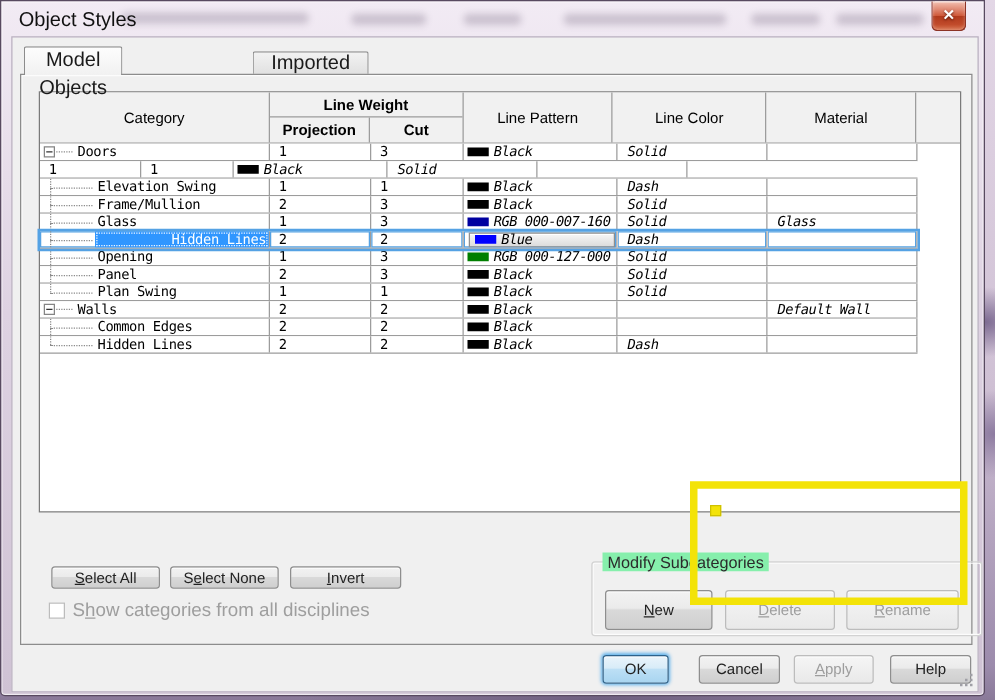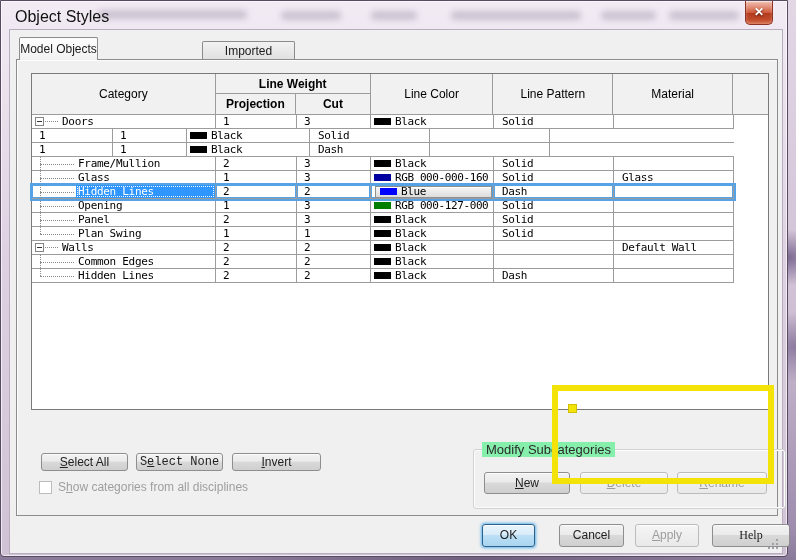--- a/index.html
+++ b/index.html
@@ -32,21 +32,21 @@
     border:1px solid #8c3325; border-top:none; border-radius:0 0 5px 5px;
     background:linear-gradient(180deg,#f3c1b2 0%, #e08a74 28%, #cf5a3b 50%, #b13a1d 52%, #c04a2a 80%, #d8734f 100%);
     box-shadow: inset 0 1px 0 rgba(255,255,255,.55), inset 0 0 3px rgba(255,255,255,.35);
     color:#fff; font-size:12px; font-weight:bold; text-align:center; line-height:22px;
     text-shadow:0 1px 2px rgba(60,10,0,.8); cursor:pointer; }
 
   .dialog-body { position:absolute; left:8px; top:28px; width:774px; height:525px;
     background:#f0f0f0; border:1px solid #b9aec0; }
 
   
-  .tab { position:absolute; font-size:12px; color:#1a1a1a; text-align:center;
+  .tab { position:absolute; font-size:16px; color:#1a1a1a; text-align:center;
     border:1px solid #8c8c8c; border-bottom:none; border-radius:2px 2px 0 0;
     background:linear-gradient(180deg,#f2f2f2,#e0e0e0); cursor:pointer; }
   .tab.inactive { top:11px; height:19px; line-height:18px; z-index:1; }
   .tab.active { top:7px; height:23px; line-height:22px; z-index:3;
     background:linear-gradient(180deg,#fdfdfd,#f1f1f1); }
   .tab-model { left:9px; width:79px; }
   .tab-annotation { left:88px; width:104px; }
   .tab-imported { left:192px; width:93px; }
   .tab-page { position:absolute; left:6px; top:29px; width:762px; height:457px;
     border:1px solid #8c8c8c; background:#f0f0f0; z-index:2;
@@ -75,65 +75,65 @@
   .c-mat { width:120px; padding-left:8px; }
 
   
   .expbox { position:relative; width:9px; height:9px; margin-left:3px; border:1px solid #848484; background:#fff; flex:none; }
   .expbox::before { content:""; position:absolute; left:1px; top:3px; width:5px; height:1px; background:#333; }
   .tdots { height:1px; width:13px; border-bottom:1px dotted #8a8a8a; margin:0 2px 0 1px; flex:none; }
   .child-pre { position:relative; width:44px; height:100%; flex:none; }
   .child-pre .v { position:absolute; left:8px; top:0; height:100%; border-left:1px dotted #8a8a8a; }
   .child-pre.last .v { height:50%; }
   .child-pre .h { position:absolute; left:8px; top:50%; width:34px; border-top:1px dotted #8a8a8a; }
-  .cat-label { padding:0 2px; letter-spacing:-0.3px; }
+  .cat-label { padding:0 2px; letter-spacing:-0.3px;text-align:right; }
 
   
   .row.selected { position:relative; z-index:2; outline:2px solid var(--selection-border); }
   .row.selected .cell { box-shadow: inset 0 0 0 1px var(--selection-border); }
   .row.selected .cat-label { background:var(--selection-blue); color:#fff; flex:1; height:100%;
     line-height:13px; outline:1px dotted #f2f8ff; outline-offset:-2px; }
   .swatch { width:17px; height:7px; margin-right:4px; flex:none; }
-  .cell-text { letter-spacing:-0.4px; }
+  .cell-text { letter-spacing:-0.4px;font-style:italic; }
   .color-btn { display:flex; align-items:center; width:100%; height:12px; margin:12px 1px;
     border:1px solid #8f8f8f; background:linear-gradient(180deg,#f7f7f7,#dcdcdc);
     box-shadow: inset 0 1px 0 #fff; padding-left:4px; cursor:pointer; }
 
   
   .w-btn { position:absolute; height:18px; font-size:12px; color:#222; text-align:center;
     border:1px solid #8e8e8e; border-radius:3px; cursor:pointer;
     background:linear-gradient(180deg,#f2f2f2 0%, #ebebeb 45%, #d9d9d9 50%, #cfcfcf 100%);
     box-shadow: inset 0 1px 0 rgba(255,255,255,.8); line-height:16px; }
   .btn-select-all { left:24px; top:393px; width:87px; }
-  .btn-select-none { left:119px; top:393px; width:87px;font-family:Liberation Mono, monospace; }
+  .btn-select-none { left:119px; top:393px; width:87px; }
   .btn-invert { left:215px; top:393px; width:89px; }
 
   .chk-row { position:absolute; left:22px; top:420px; display:flex; align-items:center; }
   .chk-box { width:13px; height:13px; border:1px solid #bcbcbc; background:#fff; margin-right:6px; }
-  .chk-label { font-size:12px; color:#9e9e9e; }
+  .chk-label { font-size:15px; color:#9e9e9e; }
 
   .groupbox { position:absolute; left:456px; top:389px; width:313px; height:60px;
     border:1px solid #d2d2d2; border-radius:3px; box-shadow: inset 0 0 0 1px #fcfcfc; }
   .group-label { position:absolute; left:8px; top:-8px; background:#86efac; padding:0 4px;
     font-size:13px; color:#2b2b2b; }
-  .gb-btn { position:absolute; top:22px; height:22px; line-height:20px; }
+  .gb-btn { position:absolute; top:22px; height:32px; line-height:20px; }
   .btn-new { left:10px; width:86px; }
   .btn-delete { left:106px; width:88px; }
   .btn-rename { left:203px; width:90px; }
   .w-btn.disabled { color:#9d9d9d; border-color:#bcbcbc;
     background:linear-gradient(180deg,#f5f5f5,#e9e9e9); cursor:default; }
 
   
   .f-btn { position:absolute; top:494px; height:23px; line-height:21px; }
   .btn-ok { left:472px; width:53px; border-color:#2c628b;
     background:linear-gradient(180deg,#eaf4fb 0%, #d8ecf8 45%, #bcdff5 50%, #a9d5f0 100%);
     box-shadow: 0 0 3px 1px #5fb2ec, inset 0 1px 0 rgba(255,255,255,.8); }
   .btn-cancel { left:549px; width:65px; }
   .btn-apply { left:625px; width:64px; }
-  .btn-help { left:702px; width:78px;font-family:Liberation Serif, serif; }
+  .btn-help { left:702px; width:65px; }
 
   .grip { position:absolute; right:3px; bottom:3px; width:12px; height:12px; }
   .grip::before { content:""; position:absolute; left:1px; bottom:1px; width:2px; height:2px; background:#a0a0a6;
     box-shadow: 4px 0 #a0a0a6, 8px 0 #a0a0a6, 8px -4px #a0a0a6, 8px -8px #a0a0a6, 4px -4px #a0a0a6; }
 
   
   .anno-rect { position:absolute; left:542px; top:355px; width:222px; height:99px;
     border:6px solid var(--annotation-yellow); z-index:10; pointer-events:none; }
   .anno-dot { position:absolute; left:558px; top:374px; width:9px; height:9px;
     background:var(--annotation-yellow); border:1px solid #cfc100; z-index:11; pointer-events:none; }
@@ -165,22 +165,22 @@
       <div class="grid">
         <div class="g-header">
           <div class="gh-cell gh-cat">Category</div>
           <div class="gh-lw">
             <div class="gh-lw-top">Line Weight</div>
             <div class="gh-lw-bottom">
               <div class="gh-proj">Projection</div>
               <div class="gh-cut">Cut</div>
             </div>
           </div>
+          <div class="gh-cell gh-pattern">Line Pattern</div>
           <div class="gh-cell gh-color">Line Color</div>
-          <div class="gh-cell gh-pattern">Line Pattern</div>
           <div class="gh-cell gh-mat">Material</div>
           <div class="gh-cell gh-filler"></div>
         </div>
         <div class="g-body" id="grid-body">
             <div class="row">
               <div class="cell c-cat">
                 <div class="expbox"></div>
                 <div class="tdots"></div>
                 <div class="cat-label">Doors</div>
               </div>
@@ -197,20 +197,27 @@
               <div class="cell c-proj">1</div>
               <div class="cell c-cut">1</div>
               <div class="cell c-color">
                 <div class="swatch" style="background: rgb(0, 0, 0);"></div>
                 <div class="cell-text">Black</div>
               </div>
               <div class="cell c-pattern cell-text">Solid</div>
               <div class="cell c-mat cell-text"></div>
             </div>
             <div class="row">
+              <div class="cell c-cat">
+                <div class="child-pre">
+                  <div class="v"></div>
+                  <div class="h"></div>
+                </div>
+                <div class="cat-label">Elevation Swing</div>
+              </div>
               <div class="cell c-proj">1</div>
               <div class="cell c-cut">1</div>
               <div class="cell c-color">
                 <div class="swatch" style="background: rgb(0, 0, 0);"></div>
                 <div class="cell-text">Black</div>
               </div>
               <div class="cell c-pattern cell-text">Dash</div>
               <div class="cell c-mat cell-text"></div>
             </div>
             <div class="row">
@@ -235,21 +242,21 @@
                 <div class="child-pre">
                   <div class="v"></div>
                   <div class="h"></div>
                 </div>
                 <div class="cat-label">Glass</div>
               </div>
               <div class="cell c-proj">1</div>
               <div class="cell c-cut">3</div>
               <div class="cell c-color">
                 <div class="swatch" style="background: rgb(0, 0, 160);"></div>
-                <div class="cell-text">RGB 000-000-160</div>
+                <div class="cell-text">RGB 000-007-160</div>
               </div>
               <div class="cell c-pattern cell-text">Solid</div>
               <div class="cell c-mat cell-text">Glass</div>
             </div>
             <div class="row selected">
               <div class="cell c-cat">
                 <div class="child-pre">
                   <div class="v"></div>
                   <div class="h"></div>
                 </div>

